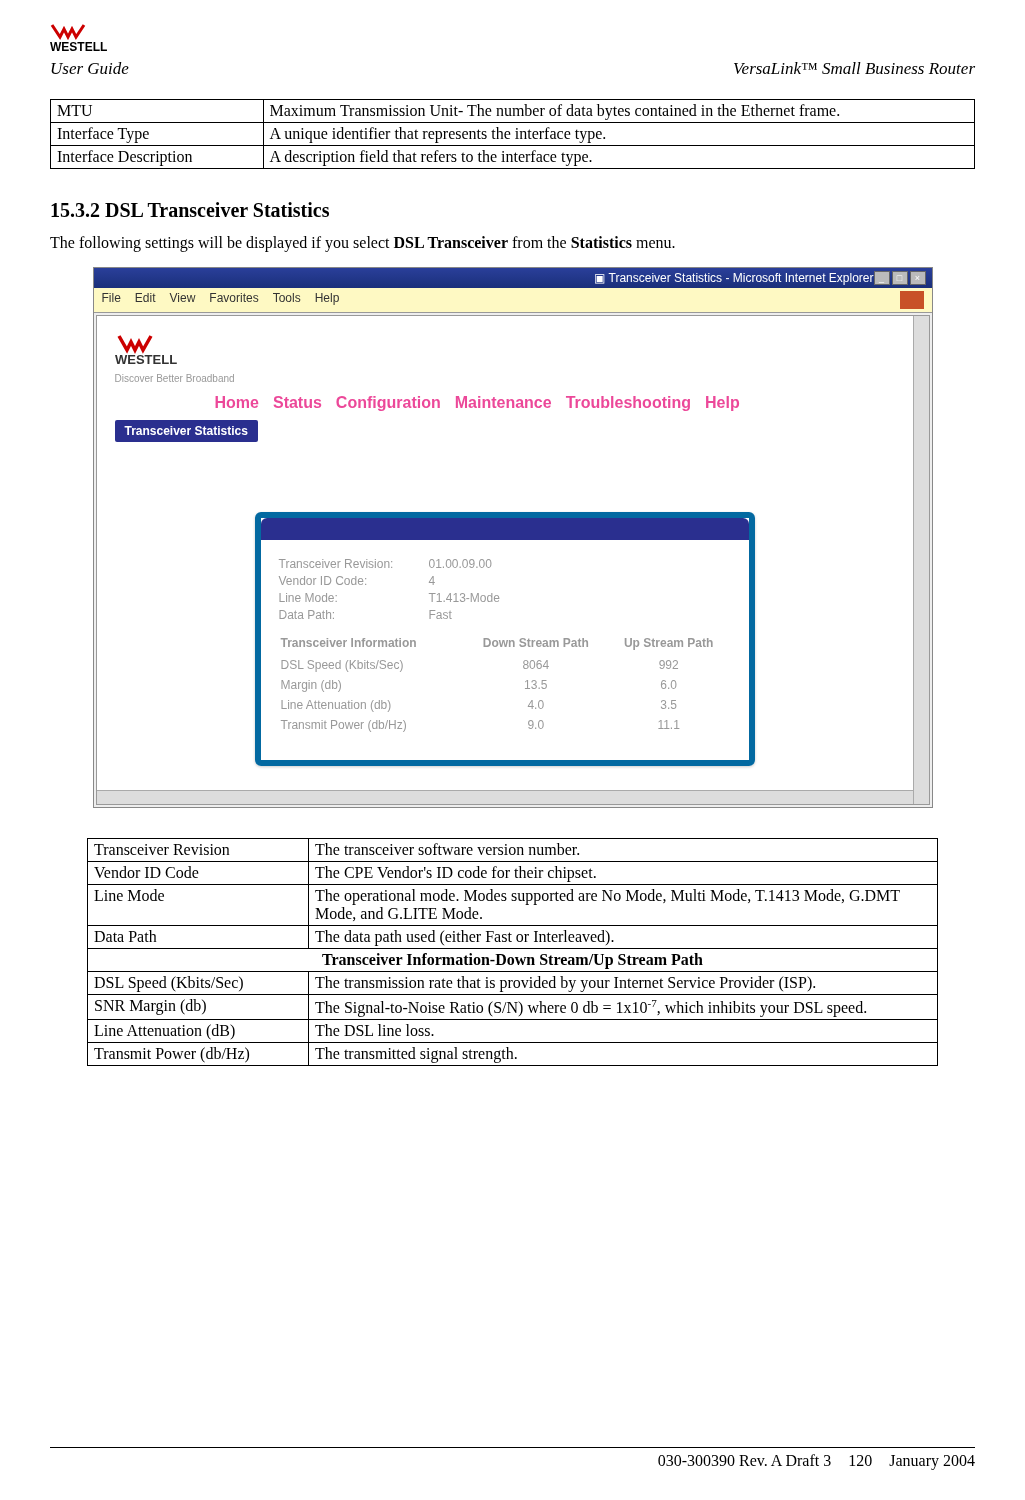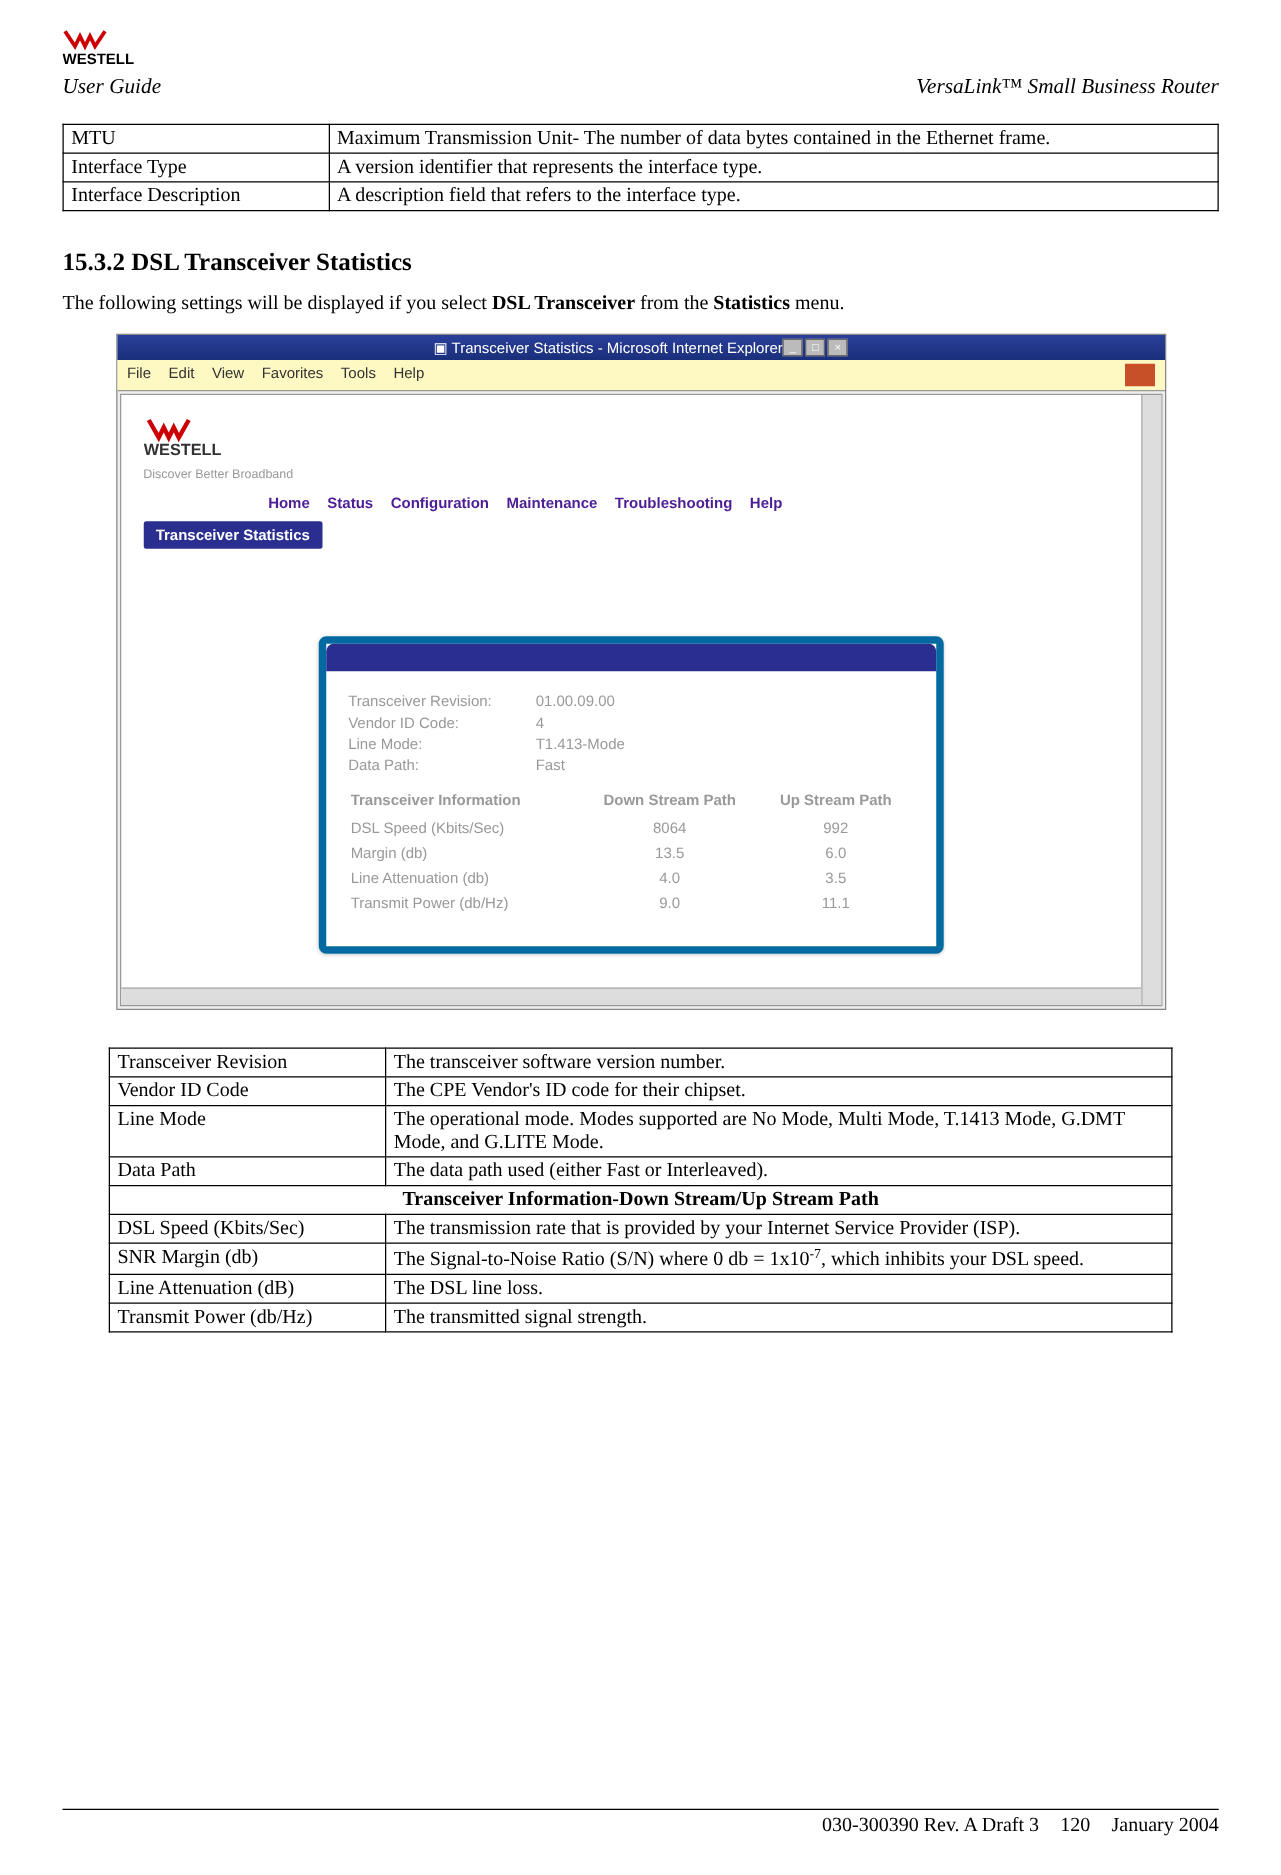--- a/index.html
+++ b/index.html
@@ -58,21 +58,21 @@
       border: 1px solid #888;
       background: #eee;
       font-family: Arial, sans-serif;
     }
     .browser-titlebar {
       background: linear-gradient(#2a3f9a, #1a2f7a);
       color: #fff;
       font-size: 12px;
       padding: 3px 6px;
       display: flex;
-      justify-content: center;
+      justify-content: flex-end;
       align-items: center;
     }
     .titlebar-icons { display: flex; gap: 2px; }
     .titlebar-icons span {
       width: 16px; height: 14px;
       background: #bbb;
       border: 1px solid #666;
       font-size: 9px;
       text-align: center;
       line-height: 12px;
@@ -113,23 +113,23 @@
       padding: 18px;
       margin-right: 16px;
       margin-bottom: 14px;
     }
     .inner-logo {
       margin-bottom: 6px;
     }
     .inner-logo-svg { width: 90px; height: 35px; }
     .tagline { font-size: 10px; color: #999; margin-bottom: 2px; }
     .router-nav {
-      font-size: 12px;
-      font-weight: bold;
-      color: #4c1d95;
+      font-size: 16px;
+      font-weight: bold;
+      color: #ec4899;
       padding: 4px 0 8px 100px;
       display: flex;
       gap: 14px;
       text-align: center;
     }
     .subnav-tab {
       background: #2a2f8f;
       color: #fff;
       font-size: 12px;
       font-weight: bold;
@@ -217,21 +217,21 @@
 </div>
 
 <table class="doc-table">
   <tbody>
       <tr>
         <td>MTU</td>
         <td>Maximum Transmission Unit- The number of data bytes contained in the Ethernet frame.</td>
       </tr>
   <tr>
         <td>Interface Type</td>
-        <td>A version identifier that represents the interface type.</td>
+        <td>A unique identifier that represents the interface type.</td>
       </tr>
   <tr>
         <td>Interface Description</td>
         <td>A description field that refers to the interface type.</td>
       </tr>
 </tbody>
   </table>
 
 <h2 class="section-head">
   <span>15.3.2</span> <span>DSL Transceiver Statistics</span>

